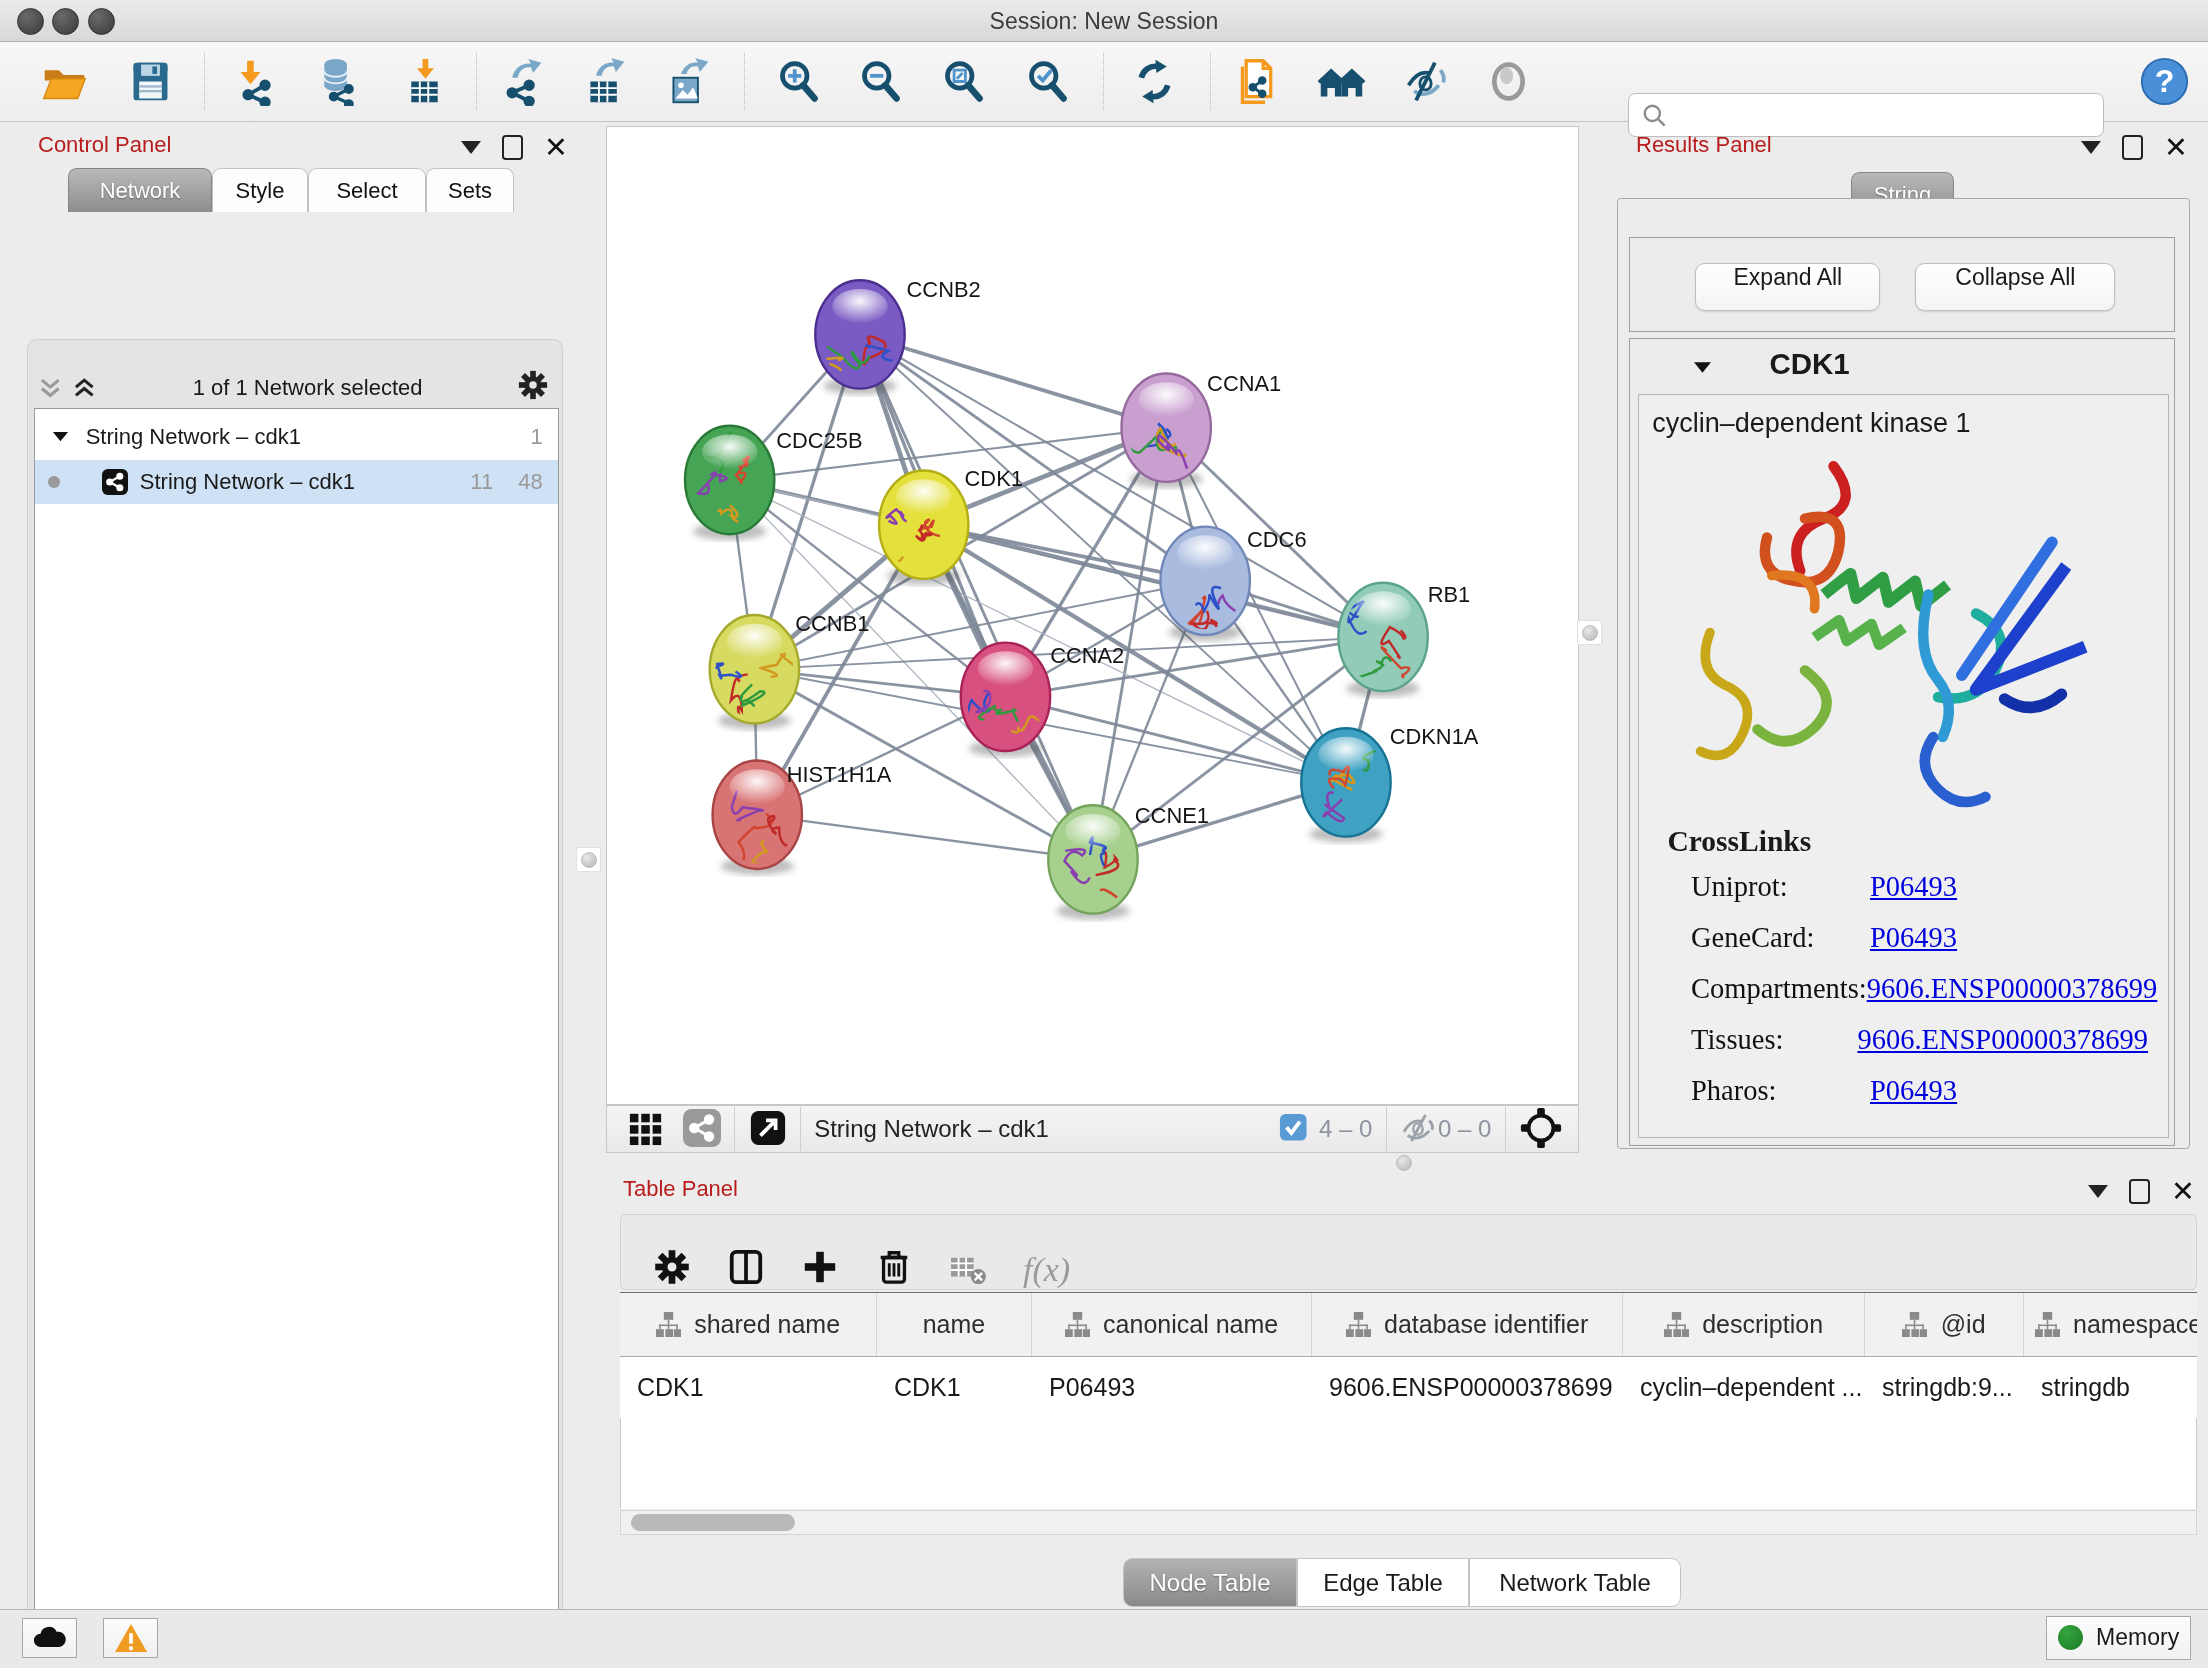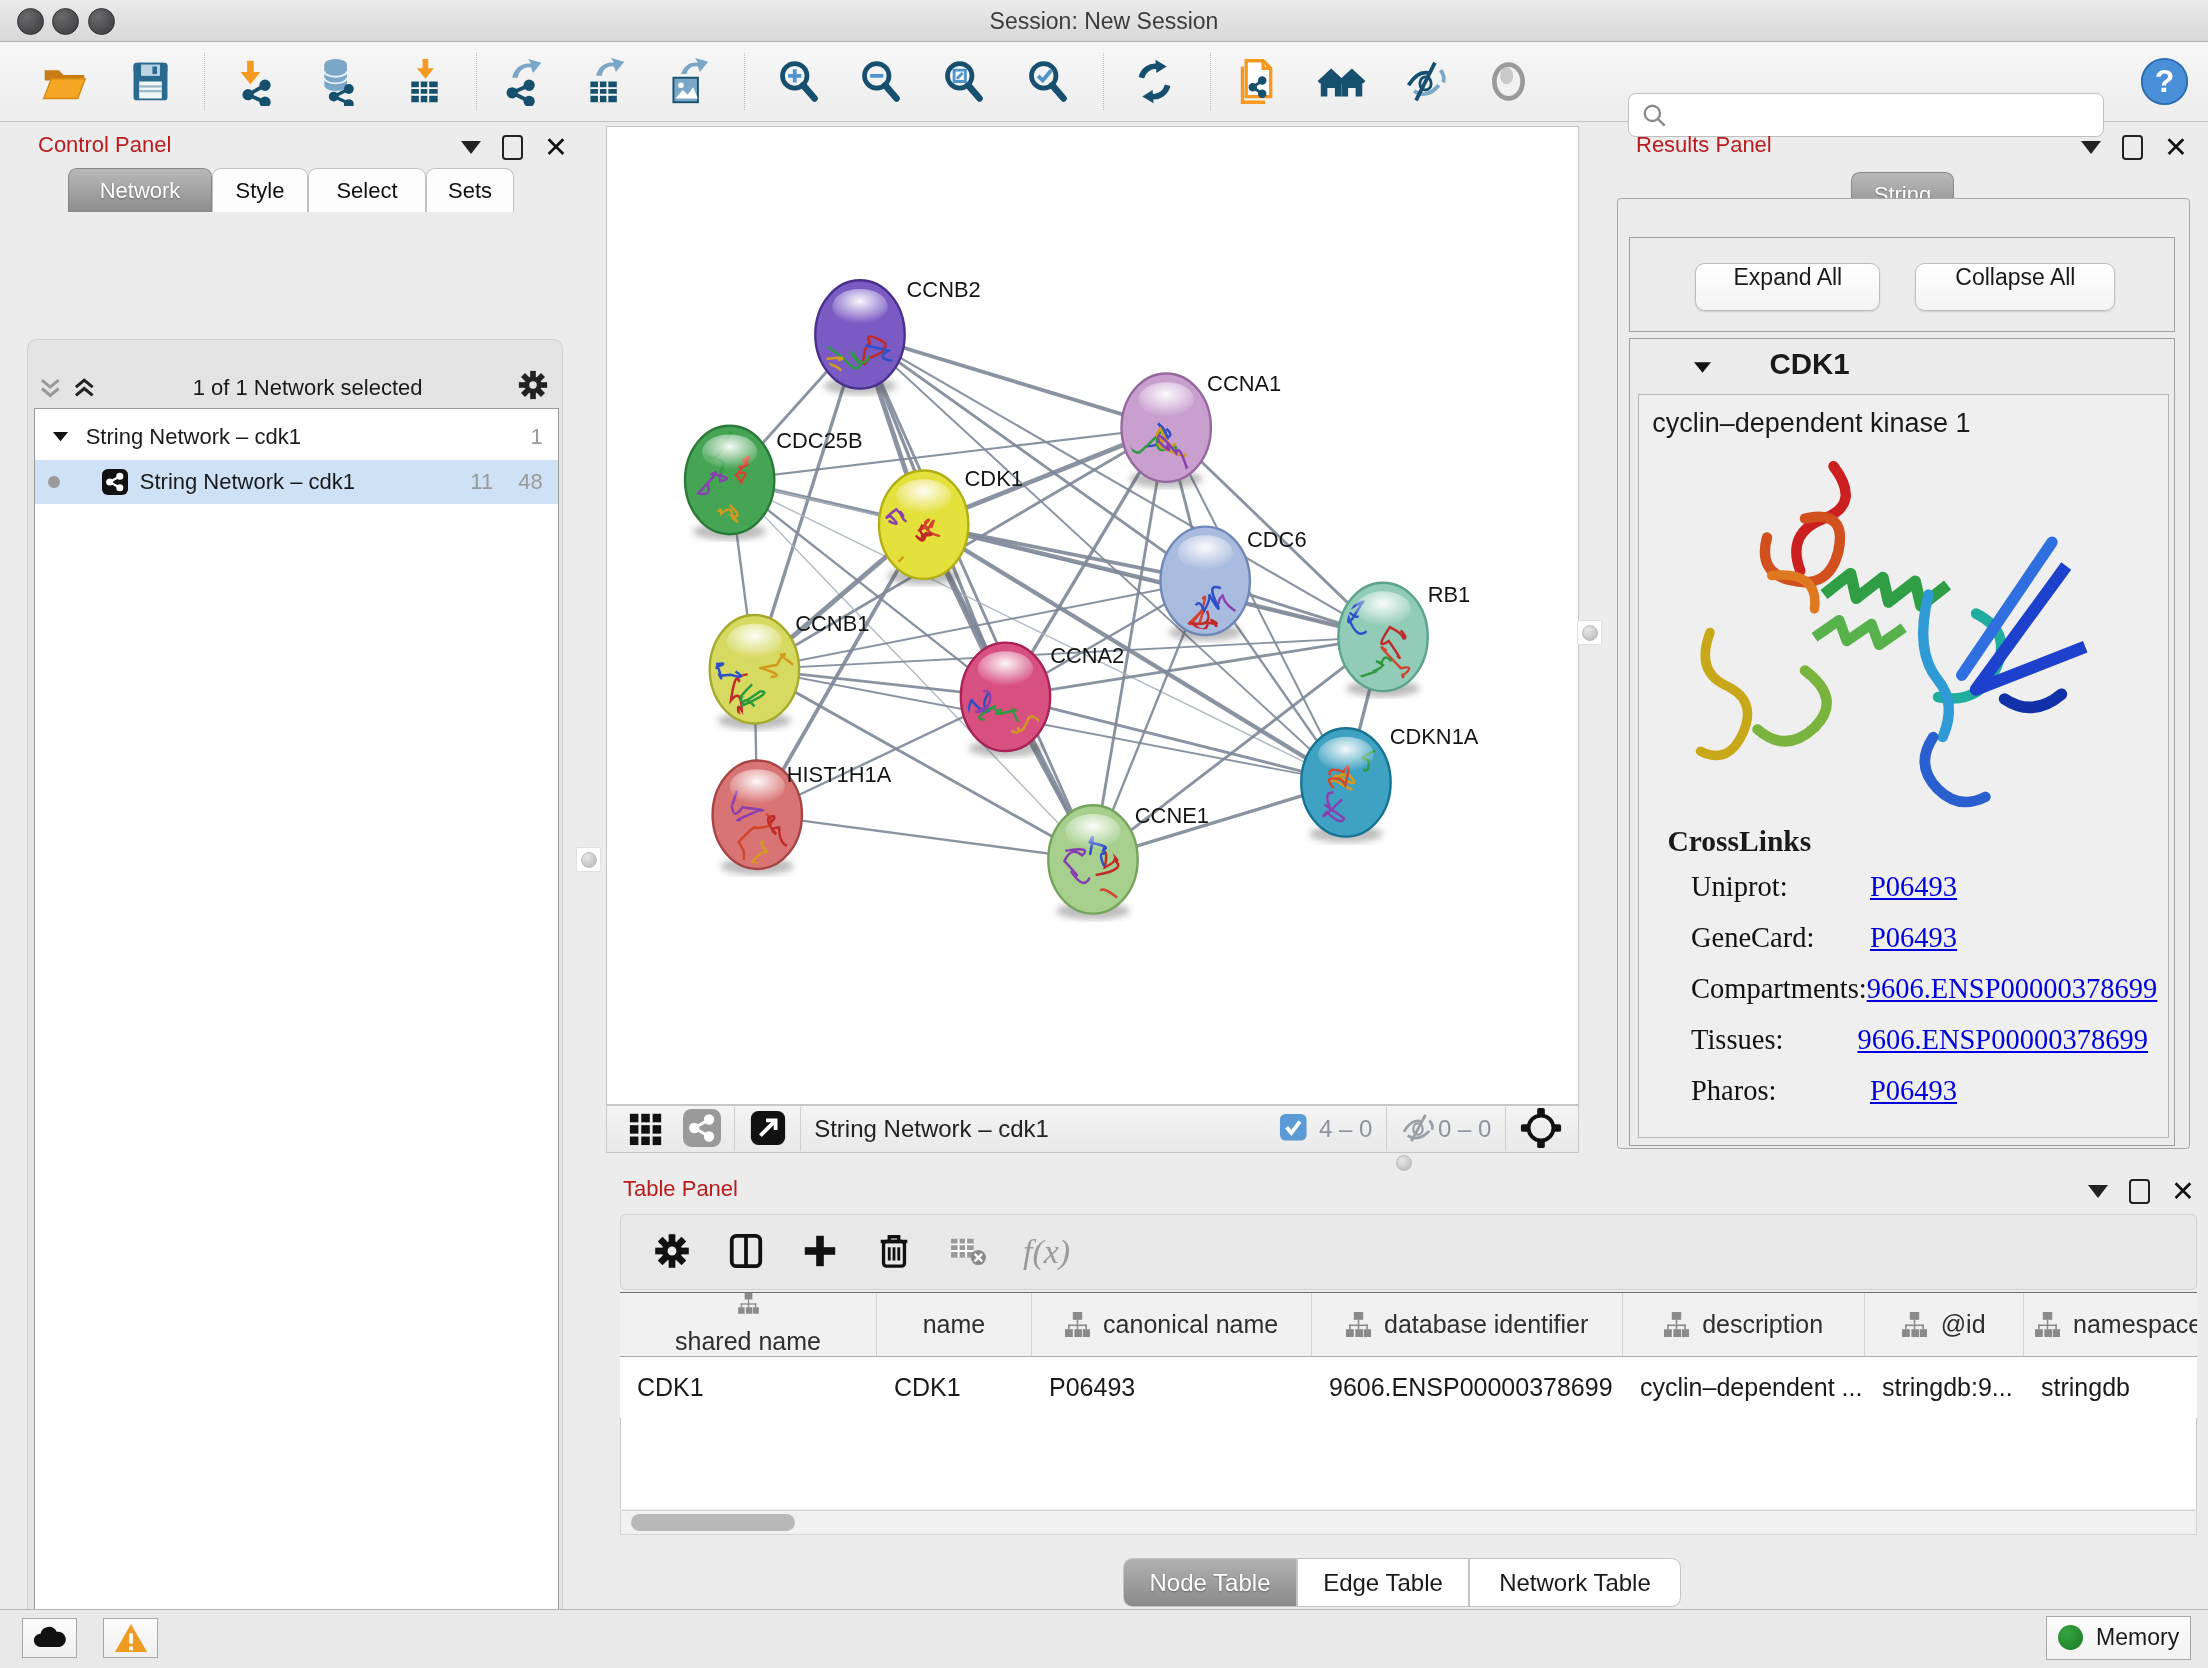--- a/index.html
+++ b/index.html
@@ -41,21 +41,21 @@
 .handle i{width:16px;height:16px;border-radius:50%;background:radial-gradient(circle at 35% 30%,#e8e8e8,#b5b5b5);display:block;border:1px solid #bdbdbd}
 
 .rp-outer{left:1617px;top:198px;width:573px;height:951px;background:#ececec;border:1.9px solid #a8a8a8;border-radius:3.8px}
 .rp-inner-box{position:absolute;left:11.4px;top:38px;width:546px;height:95px;border:1px solid #9f9f9f;background:#ececec}
 .cdk-box{position:absolute;left:11.4px;top:139px;width:546px;height:808px;border:1px solid #9f9f9f;background:#ececec}
 .cdk-content{position:absolute;left:7.6px;top:55px;width:531px;height:744px;border:1px solid #b5b5b5;background:#efefef}
 .serif{font-family:"Liberation Serif","DejaVu Serif",serif}
 .xlink{color:#0000dd;text-decoration:underline;font-size:28.5px}
 .xlabel{font-size:28.5px;color:#111}
 
-.tp-toolbar{left:620px;top:1214px;width:1577px;height:76px;background:#e9e9e9;border:1px solid #d2d2d2;border-radius:5.7px;display:flex;align-items:center;gap:36px;padding-left:32px}
+.tp-toolbar{left:620px;top:1214px;width:1577px;height:76px;background:#e9e9e9;border:1px solid #d2d2d2;border-radius:5.7px;display:flex;align-items:flex-end;gap:36px;padding-left:32px}
 .thead{left:620px;top:1292px;width:1577px;height:65px;background:#f1f1f1;border-top:1.9px solid #6e6e6e;border-bottom:1px solid #a9a9a9;display:flex;overflow:hidden}
 .th{display:flex;align-items:center;justify-content:center;gap:13.3px;font-size:25px;color:#2e2e2e;border-right:1px solid #d4d4d4;flex-shrink:0}
 .trowdata{left:620px;top:1357px;width:1577px;height:61px;background:#fff;display:flex;overflow:hidden}
 .td{font-size:25px;display:flex;align-items:center;padding-left:17px;flex-shrink:0;white-space:nowrap}
 .twhite{left:620px;top:1357px;width:1577px;height:152px;background:#fff;border-left:1px solid #c9c9c9;border-right:1px solid #c9c9c9}
 .hscroll{left:620px;top:1510px;width:1577px;height:25px;background:#f1f1f1;border:1px solid #d5d5d5}
 .hthumb{position:absolute;left:9.5px;top:2.9px;width:164px;height:17px;border-radius:8.6px;background:#b9b9b9}
 .bottab-wrap{left:1123px;top:1558px;height:49px;display:flex}
 .bottab{height:49px;display:flex;align-items:center;justify-content:center;font-size:24px;background:#fff;border:1px solid #c4c4c4;cursor:pointer}
 .bottab.active{background:linear-gradient(#b2b2b2,#8a8a8a);color:#fff;text-shadow:0 1px 1.9px rgba(0,0,0,.35)}
@@ -700,21 +700,21 @@
         </svg></span>
     <span><svg width="38" height="32" viewBox="0 0 40 34">
           <rect x="2" y="4" width="24" height="20" fill="#9a9a9a"></rect>
           <path d="M2 10h24M2 17h24M10 4v20M18 4v20" stroke="#fff" stroke-width="2"></path>
           <circle cx="31" cy="24" r="8" fill="#8a8a8a"></circle>
           <path d="M27 20l8 8M35 20l-8 8" stroke="#fff" stroke-width="2.5"></path>
         </svg></span>
     <span class="serif" style="font-style:italic;font-size:34px;color:#9a9a9a">f(x)</span>
   </div>
   <div class="abs thead" id="table-header">
-      <div class="th" style="width: 257px; flex-direction: column;">
+      <div class="th" style="width: 257px;">
         <svg width="25" height="25" viewBox="0 0 16 16">
           <g fill="#8a8a8a">
             <rect x="5" y="0" width="6" height="5"></rect>
             <rect x="0" y="11" width="5" height="5"></rect>
             <rect x="6" y="11" width="5" height="5"></rect>
             <rect x="11.5" y="11" width="4.5" height="5"></rect>
             <path d="M7.5 5h1v3h-1z"></path>
             <path d="M2 8h12v1H2z"></path>
             <path d="M2 8h1v3H2zM7.5 8h1v3h-1zM13 8h1v3h-1z"></path>
           </g>

